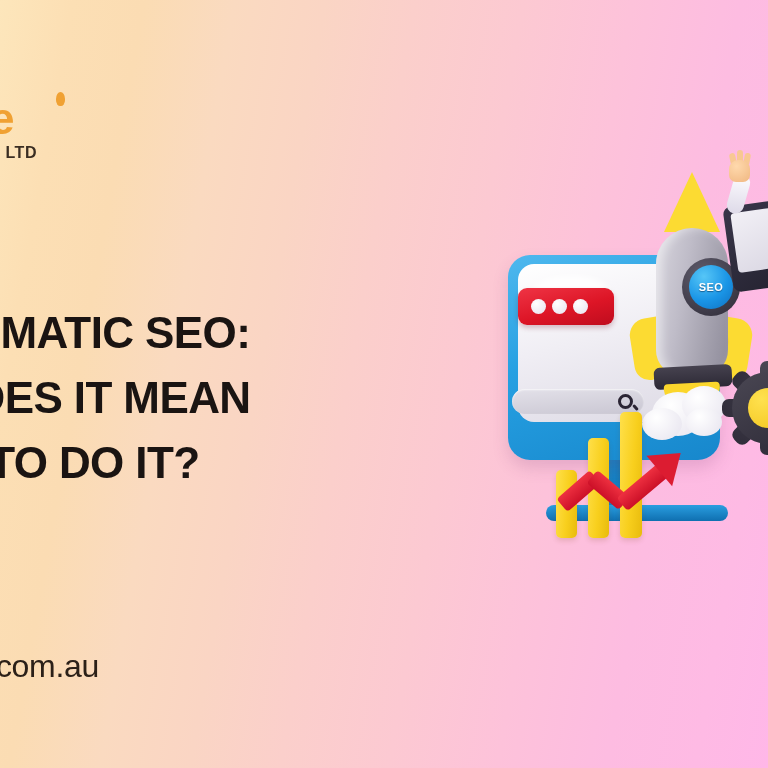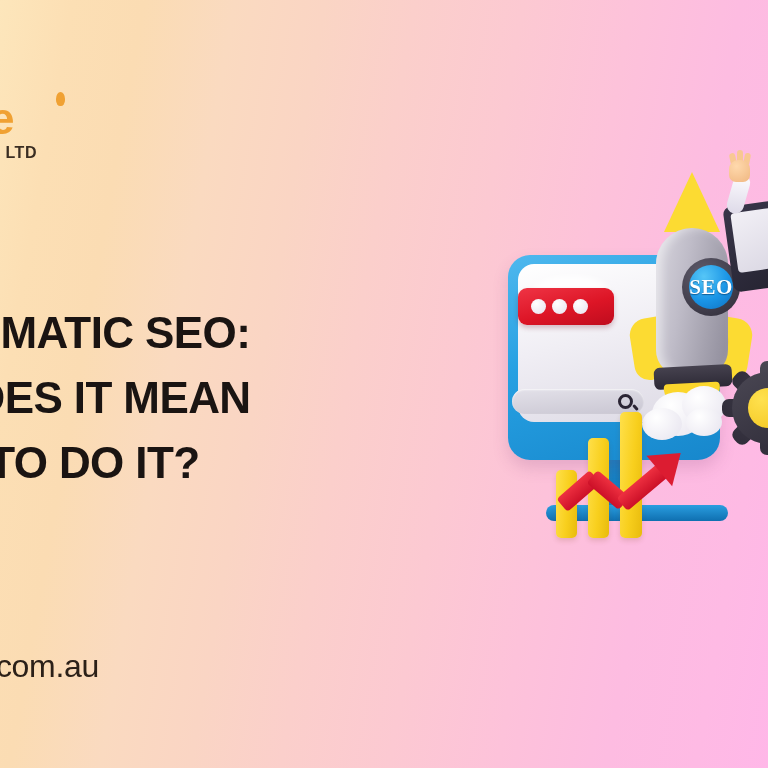--- a/index.html
+++ b/index.html
@@ -248,24 +248,24 @@
     width: 44px;
     height: 44px;
     border-radius: 50%;
     background: radial-gradient(circle at 34% 26%, #56c6f7, #1a95e6 55%, #0f6fc0 100%);
     display: flex;
     align-items: center;
     justify-content: center;
   }
   .rkt-port-label {
     color: #ffffff;
-    font-size: 21px;
+    font-size: 11px;
     font-weight: 700;
     letter-spacing: 0.5px;
-    font-family: Liberation Serif, serif;
+    font-family: Liberation Sans, sans-serif;
     text-shadow: 0 1px 1px rgba(0,40,80,0.55);
   }
   .fin {
     position: absolute;
     width: 34px;
     height: 62px;
     background: #fcdb32;
   }
   .fin.left {
     left: 136px;

